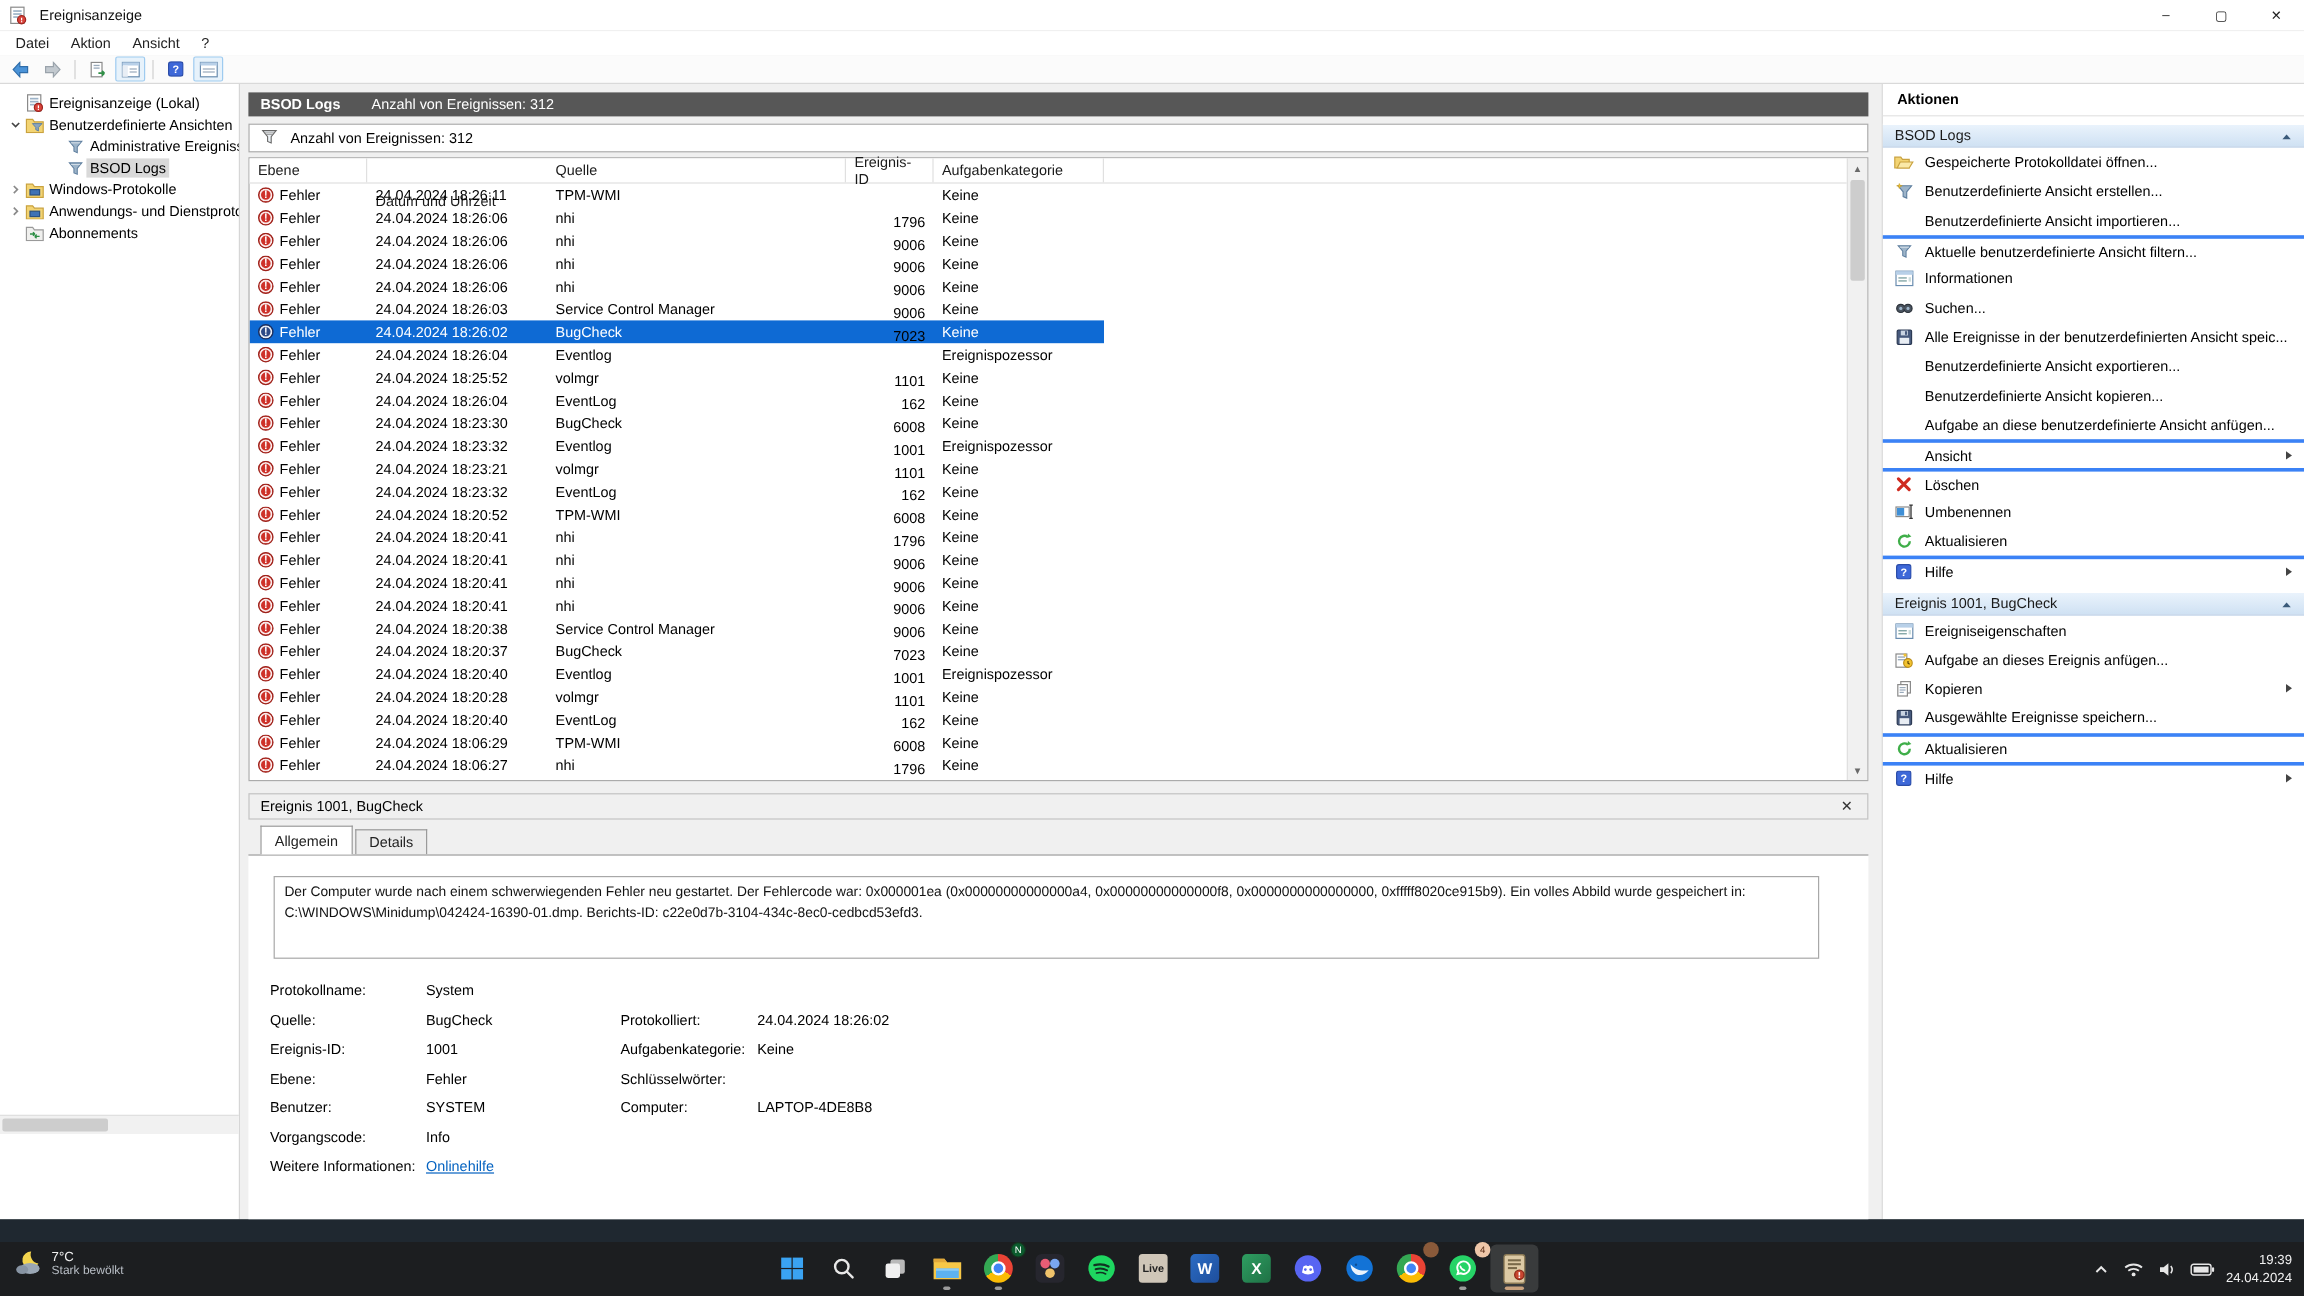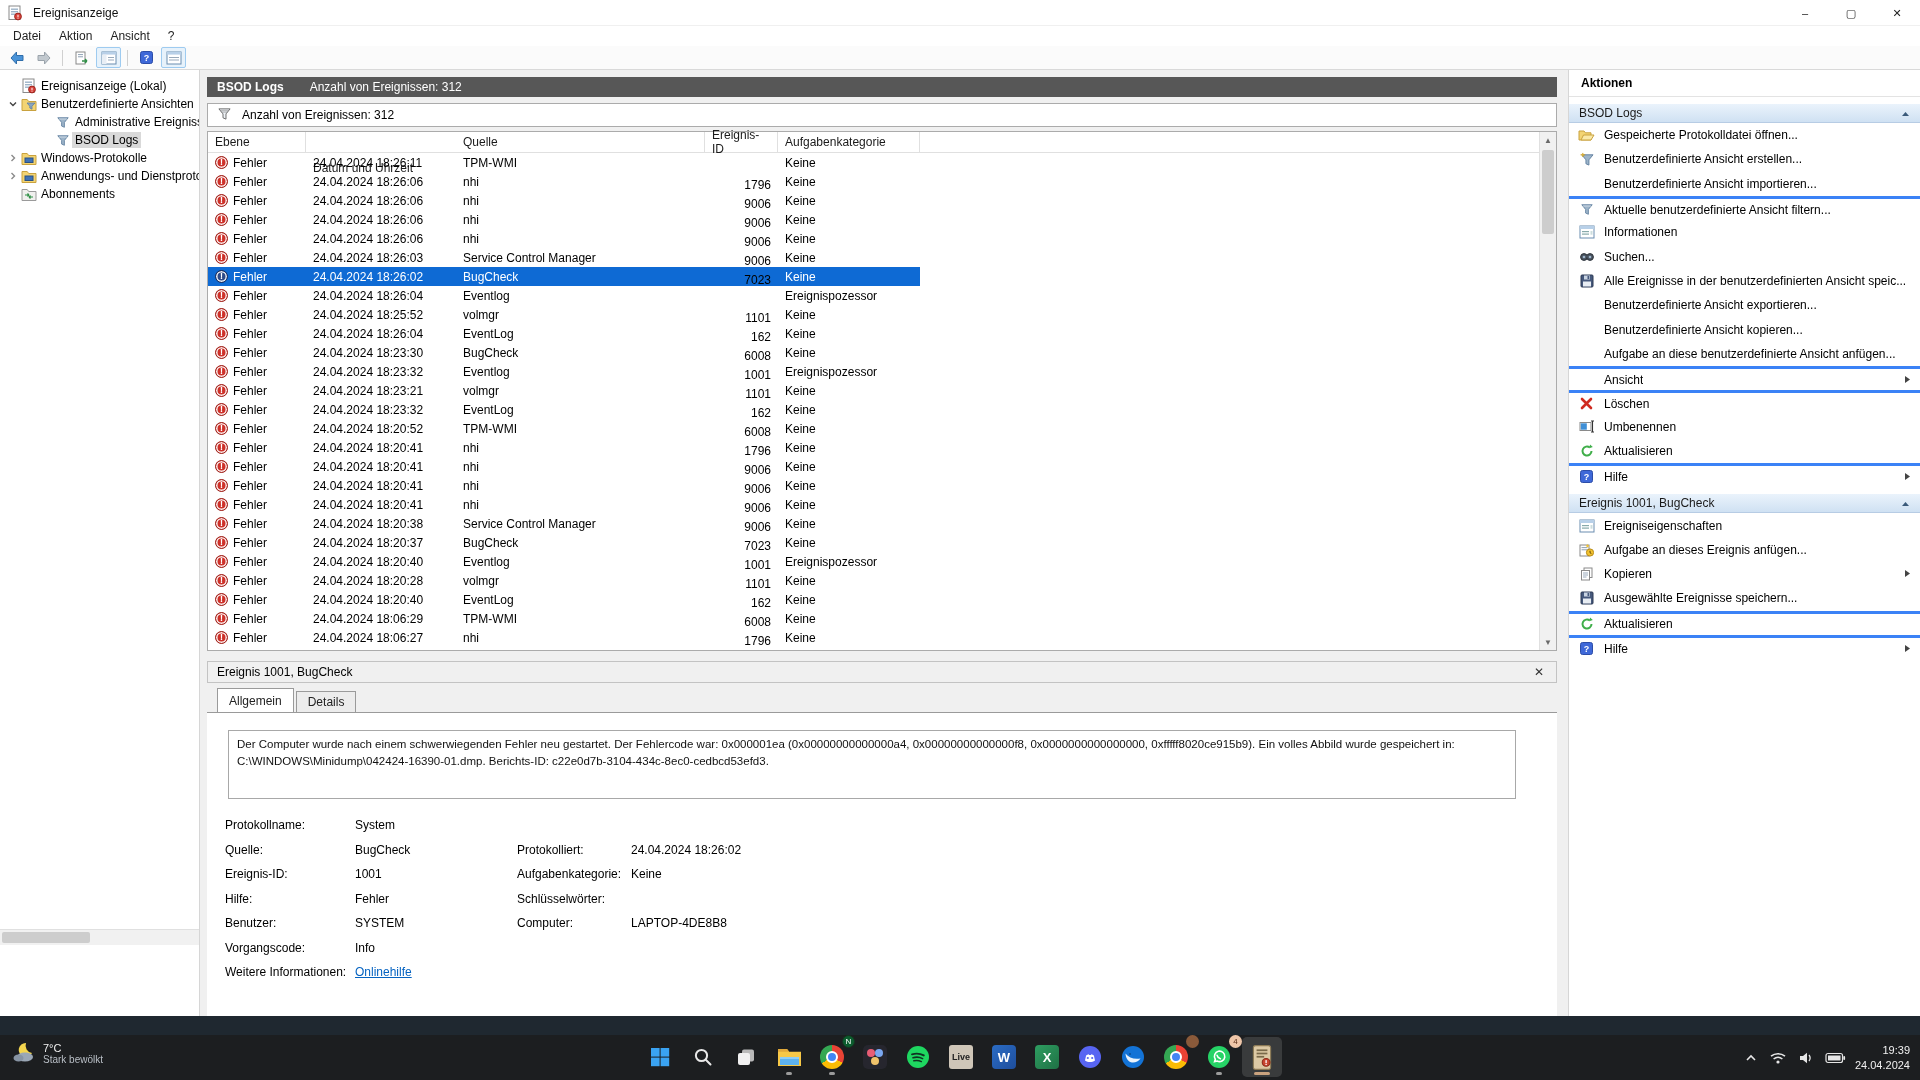--- a/index.html
+++ b/index.html
@@ -643,21 +643,21 @@
           <span class="fl2">Protokolliert:</span>
           <span class="fv2">24.04.2024 18:26:02</span>
         </div>
         <div class="frow">
           <span class="fl1">Ereignis-ID:</span>
           <span class="fv1">1001</span>
           <span class="fl2">Aufgabenkategorie:</span>
           <span class="fv2">Keine</span>
         </div>
         <div class="frow">
-          <span class="fl1">Hilfe:</span>
+          <span class="fl1">Ebene:</span>
           <span class="fv1">Fehler</span>
           <span class="fl2">Schlüsselwörter:</span>
           <span class="fv2"></span>
         </div>
         <div class="frow">
           <span class="fl1">Benutzer:</span>
           <span class="fv1">SYSTEM</span>
           <span class="fl2">Computer:</span>
           <span class="fv2">LAPTOP-4DE8B8</span>
         </div>

